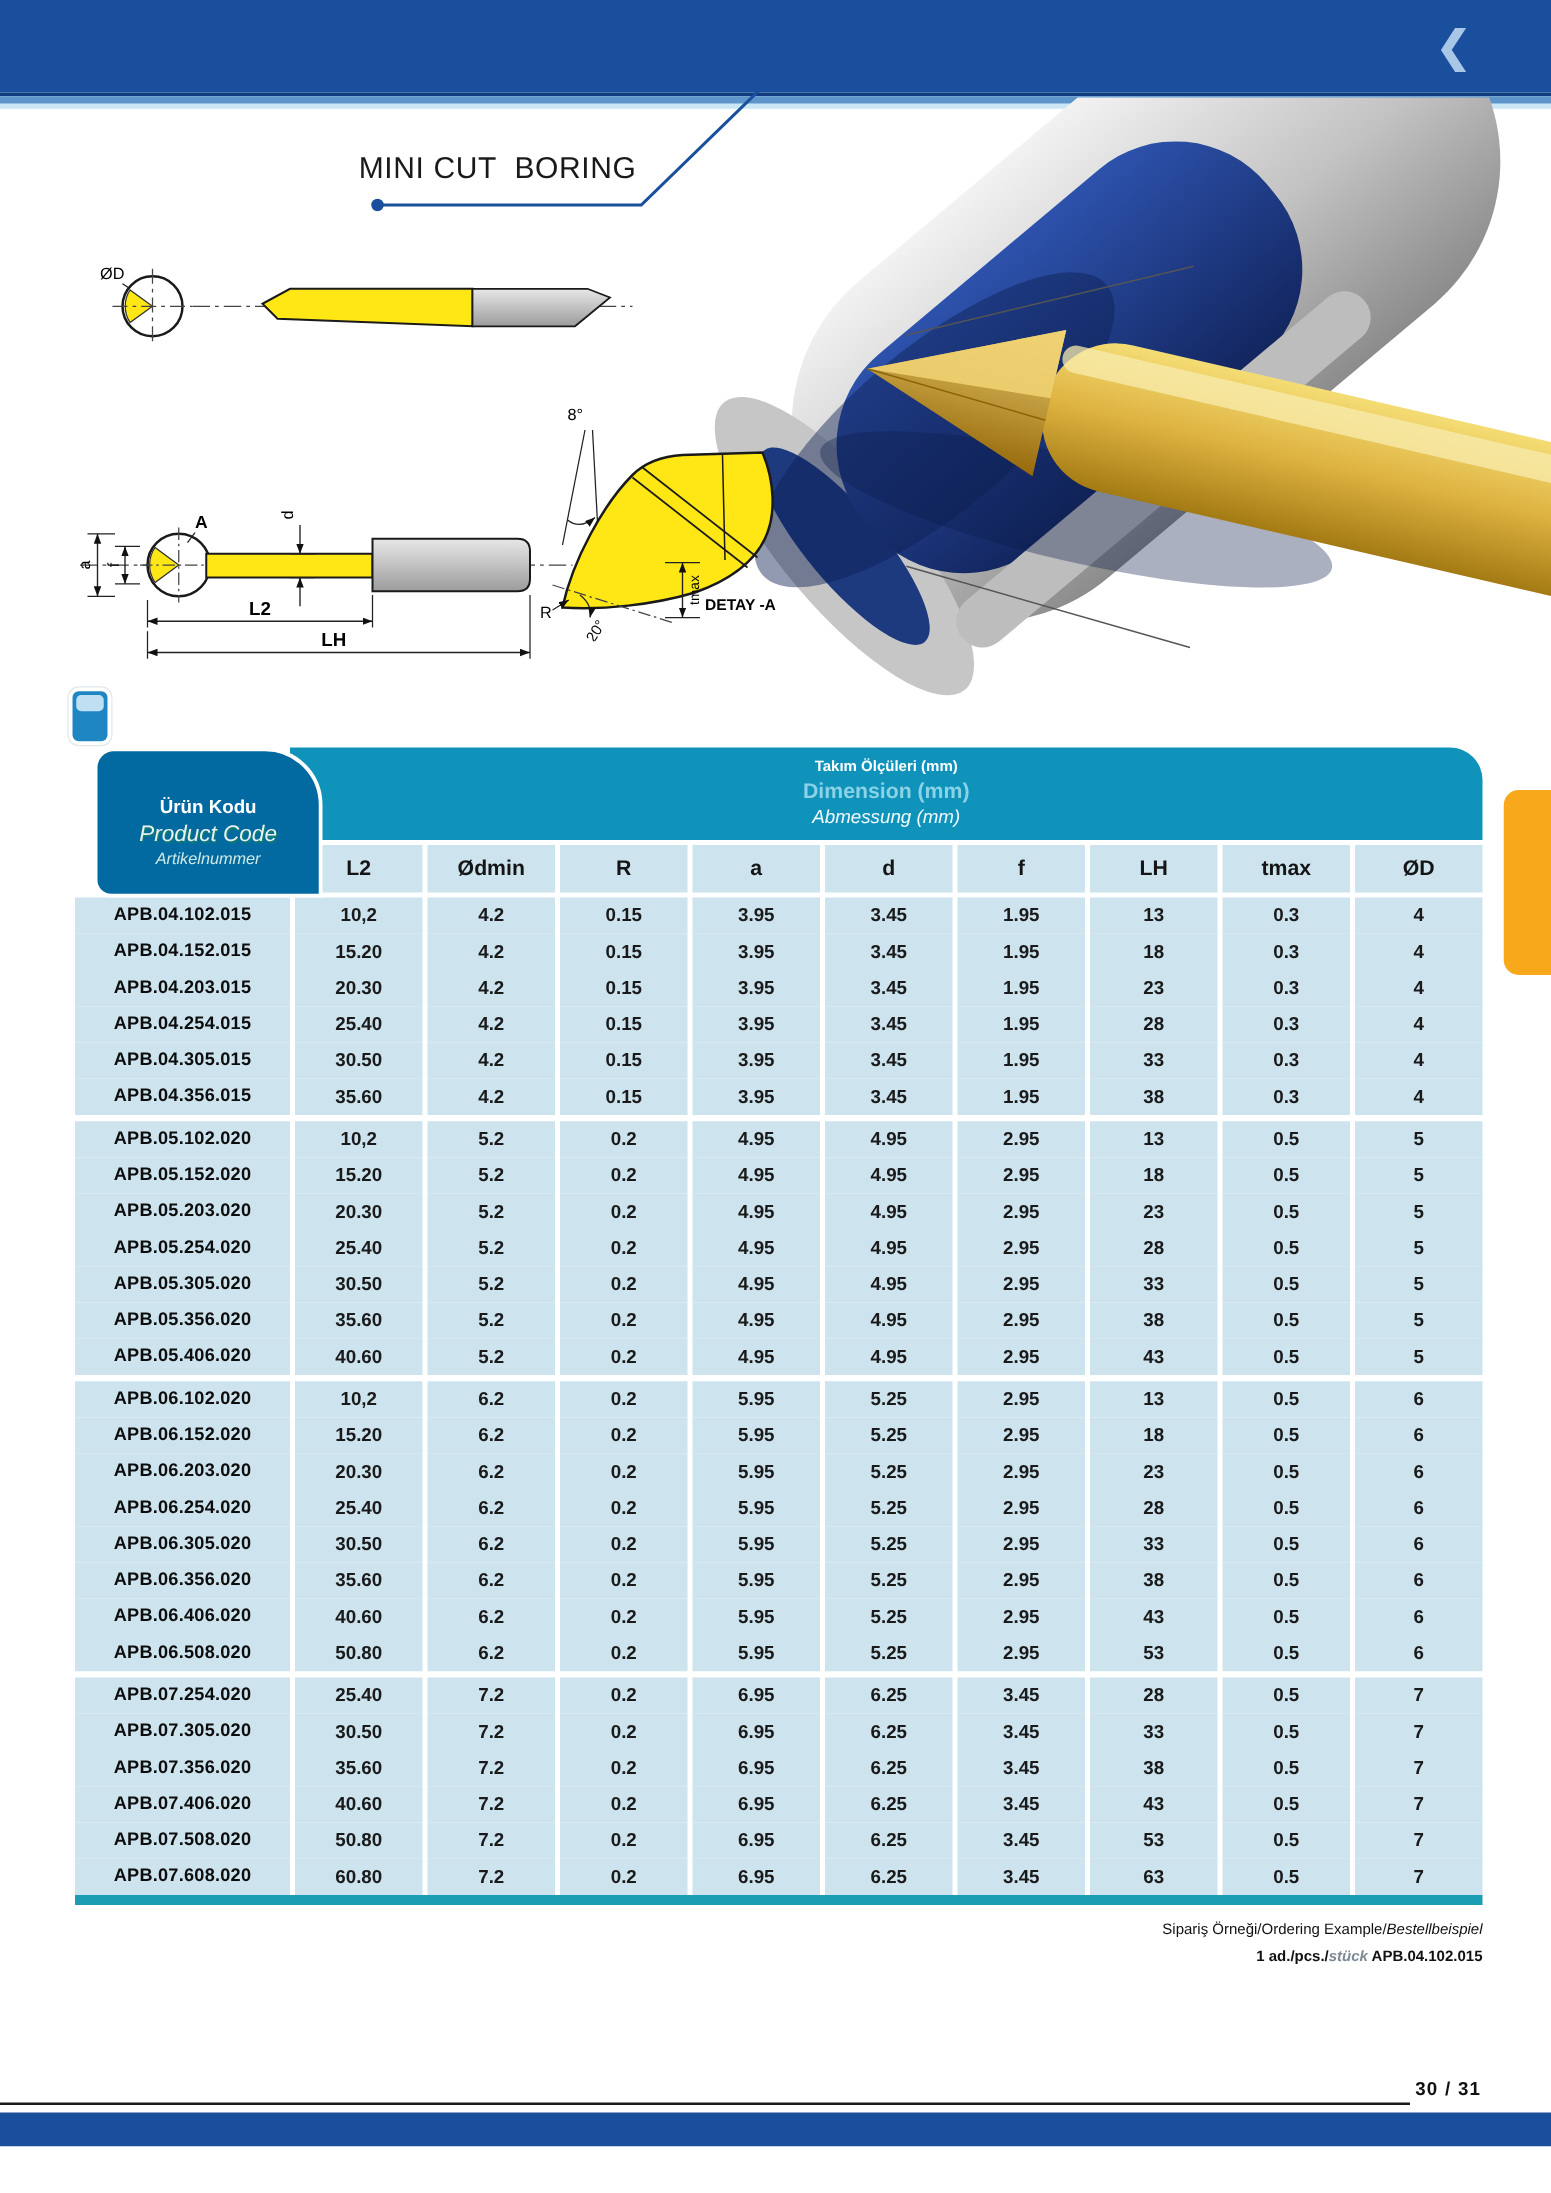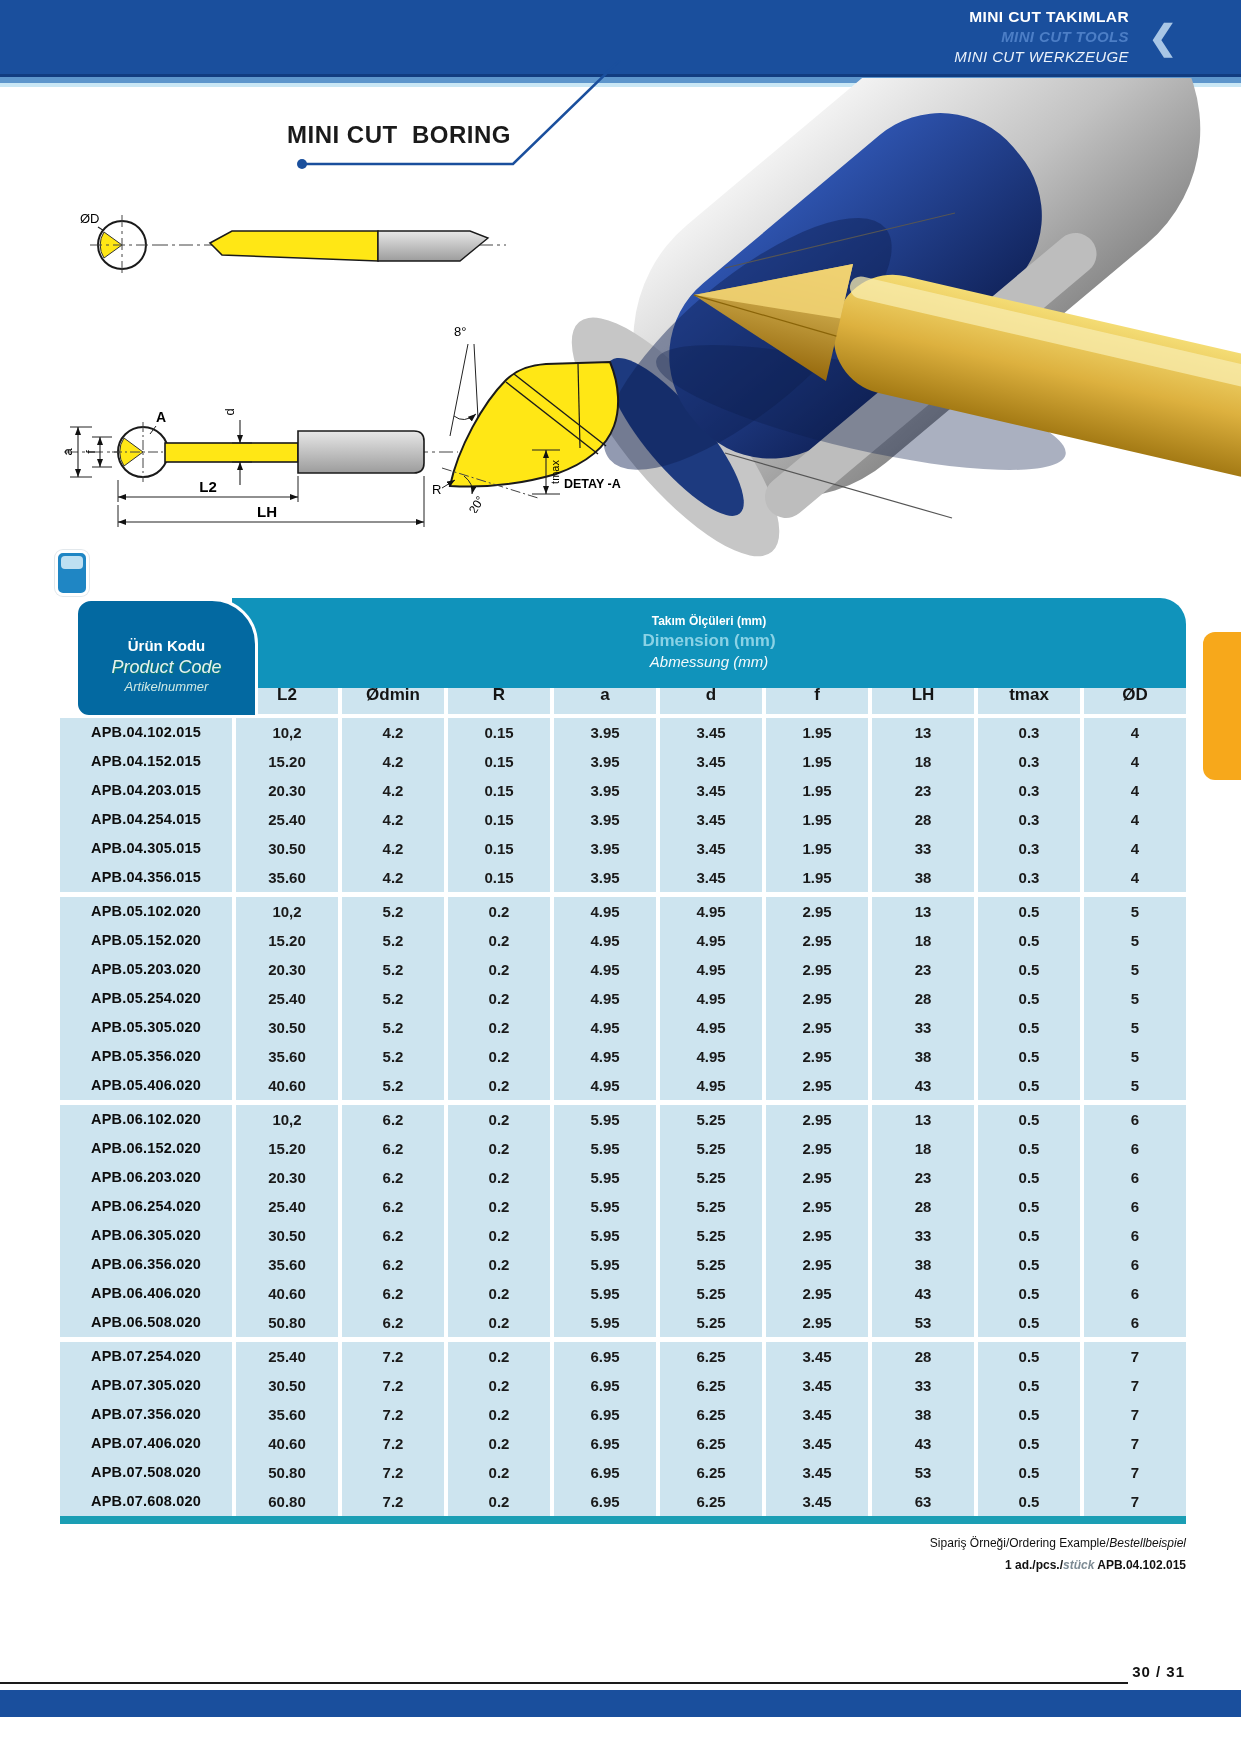--- a/index.html
+++ b/index.html
@@ -12,21 +12,21 @@
   .topbar-text{position:absolute;right:112px;top:7px;text-align:right;line-height:1.3}
   .t1{color:#fff;font-weight:bold;font-size:15.5px;letter-spacing:.4px}
   .t2{color:#4C7EC6;font-weight:bold;font-style:italic;font-size:15px;letter-spacing:.4px}
   .t3{color:#EAF1FA;font-style:italic;font-size:15px;letter-spacing:.4px}
   .chev{position:absolute;right:64px;top:17px;color:#A8C6E6;font-size:34px;font-weight:bold}
   .stripe-a{position:absolute;left:0;top:74px;width:100%;height:3px;background:#113C80}
   .stripe-b{position:absolute;left:0;top:77px;width:100%;height:6px;background:#5E96CC}
   .stripe-c{position:absolute;left:0;top:83px;width:100%;height:4px;background:#C9E7F5}
 
   
-  .title{position:absolute;left:287px;top:121px;font-size:24px;font-weight:bold;
+  .title{position:absolute;left:287px;top:121px;font-size:24px;font-weight:normal;
          letter-spacing:.5px;white-space:pre;color:#1a1a1a}
   .title-line{position:absolute;left:280px;top:60px;pointer-events:none}
 
   
   .dwg{position:absolute}
   svg text{font-family:"Liberation Sans",sans-serif}
 
   
   .edge-tab{position:absolute;left:1203px;top:632px;width:38px;height:148px;
             background:#F7A81B;border-radius:12px 0 0 12px}
@@ -37,21 +37,21 @@
   .bkm .in{position:absolute;left:3px;top:3px;right:3px;height:13px;background:#BEE0F2;border-radius:4px}
 
   
   .table{position:absolute;left:60px;top:598px;width:1126px;height:926px}
   .tealbox{position:absolute;left:15px;top:0;width:183px;height:120px;background:#0369a1;
            border:3px solid #fff;border-radius:16px 46px 0 14px;z-index:2;text-align:center;
            padding-top:35px;line-height:1.3}
   .tz1{font-size:15px;font-weight:bold;color:#fff}
   .tz2{font-size:18px;font-weight:normal;font-style:italic;color:#E6F2EF;text-shadow:1px 1px 0 #0E7C6E}
   .tz3{font-size:13px;font-style:italic;color:#CFE9E4}
-  .band{position:absolute;left:172px;top:0;right:0;height:90px;background:#1093BB;
+  .band{position:absolute;left:172px;top:0;right:0;height:74px;background:#1093BB;
         border-radius:0 26px 0 0;display:flex;flex-direction:column;justify-content:center;
         align-items:center;line-height:1.3;z-index:1}
   .bz1{font-size:12px;font-weight:bold;color:#fff}
   .bz2{font-size:17px;font-weight:bold;color:#8AD2E5}
   .bz3{font-size:15px;font-style:italic;color:#F2FAFC}
   .colhead{position:absolute;left:176px;top:78px;right:0;height:38px;display:grid;
            grid-template-columns:repeat(9,1fr);column-gap:4px}
   .chcell{background:#CDE4EF;font-weight:bold;font-size:17px;text-align:center;line-height:38px;color:#151515}
   .tbody{position:absolute;left:0;top:120px;right:0}
   .tgrid{display:grid;grid-template-columns:172px repeat(9,1fr);column-gap:4px;grid-auto-rows:29px}
@@ -98,25 +98,20 @@
     <linearGradient id="goldG2" x1="0" y1="0" x2="0" y2="1">
       <stop offset="0" stop-color="#EFD272"></stop>
         <stop offset="1" stop-color="#96690C"></stop>
     </linearGradient>
   </defs>
 </svg>
 
 <div>
 
   <header class="topbar">
-    <div class="topbar-text">
-      <div class="t1">MINI CUT TAKIMLAR</div>
-      <div class="t2">MINI CUT TOOLS</div>
-      <div class="t3">MINI CUT WERKZEUGE</div>
-    </div>
     <div class="chev">❮</div>
   </header>
   <div class="stripe-a"></div>
   <div class="stripe-b"></div>
   <div class="stripe-c"></div>
 
   <h1 class="title">MINI CUT  BORING</h1>
   <svg class="title-line" width="360" height="110">
     <circle cx="22" cy="104" r="5" fill="#1A4F9D"></circle>
     <polyline points="22,104 233,104 340,0" fill="none" stroke="#1A4F9D" stroke-width="2.5"></polyline>

